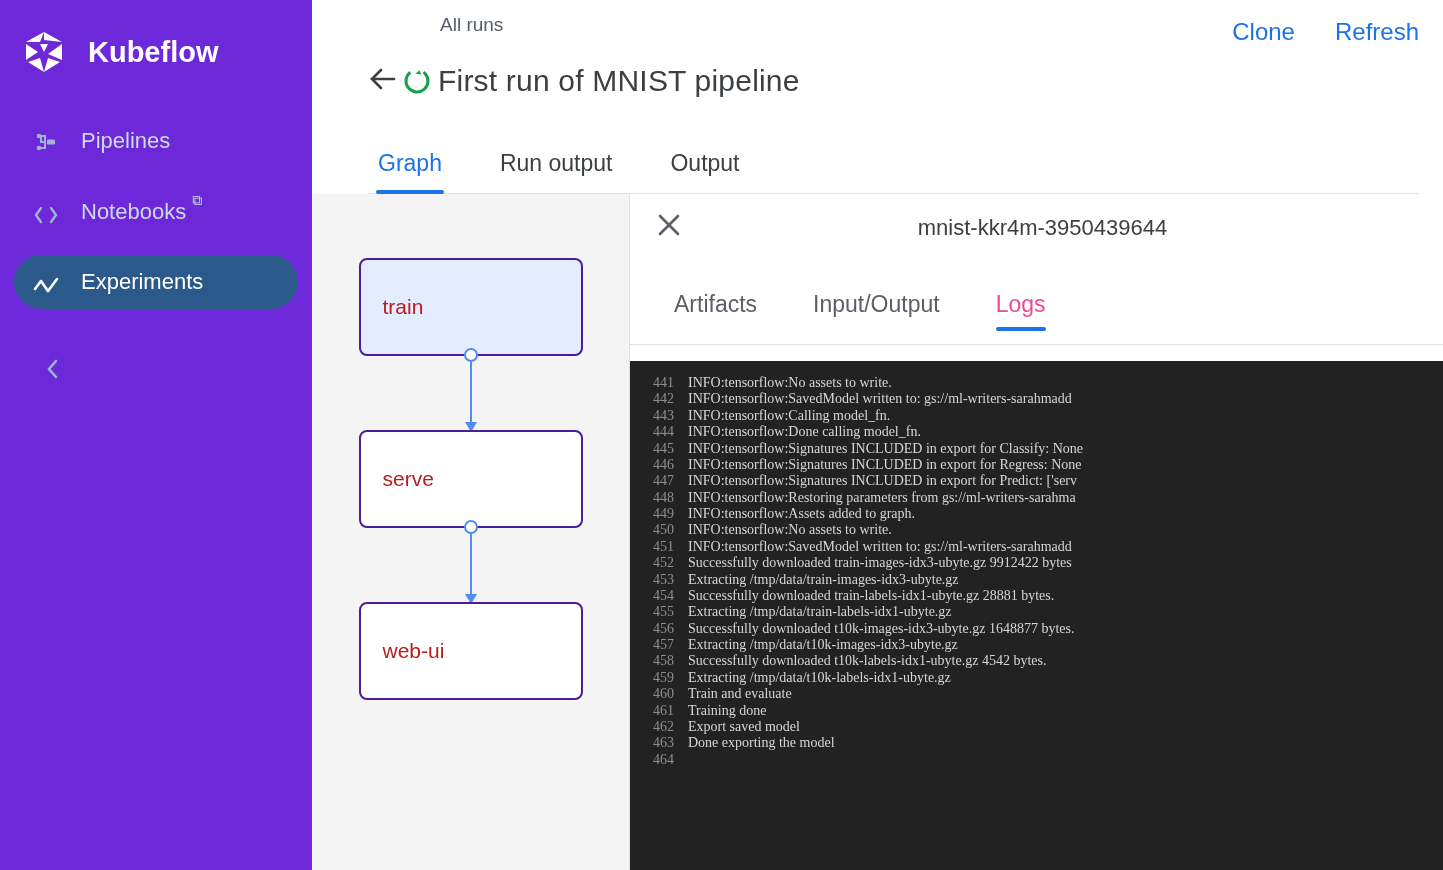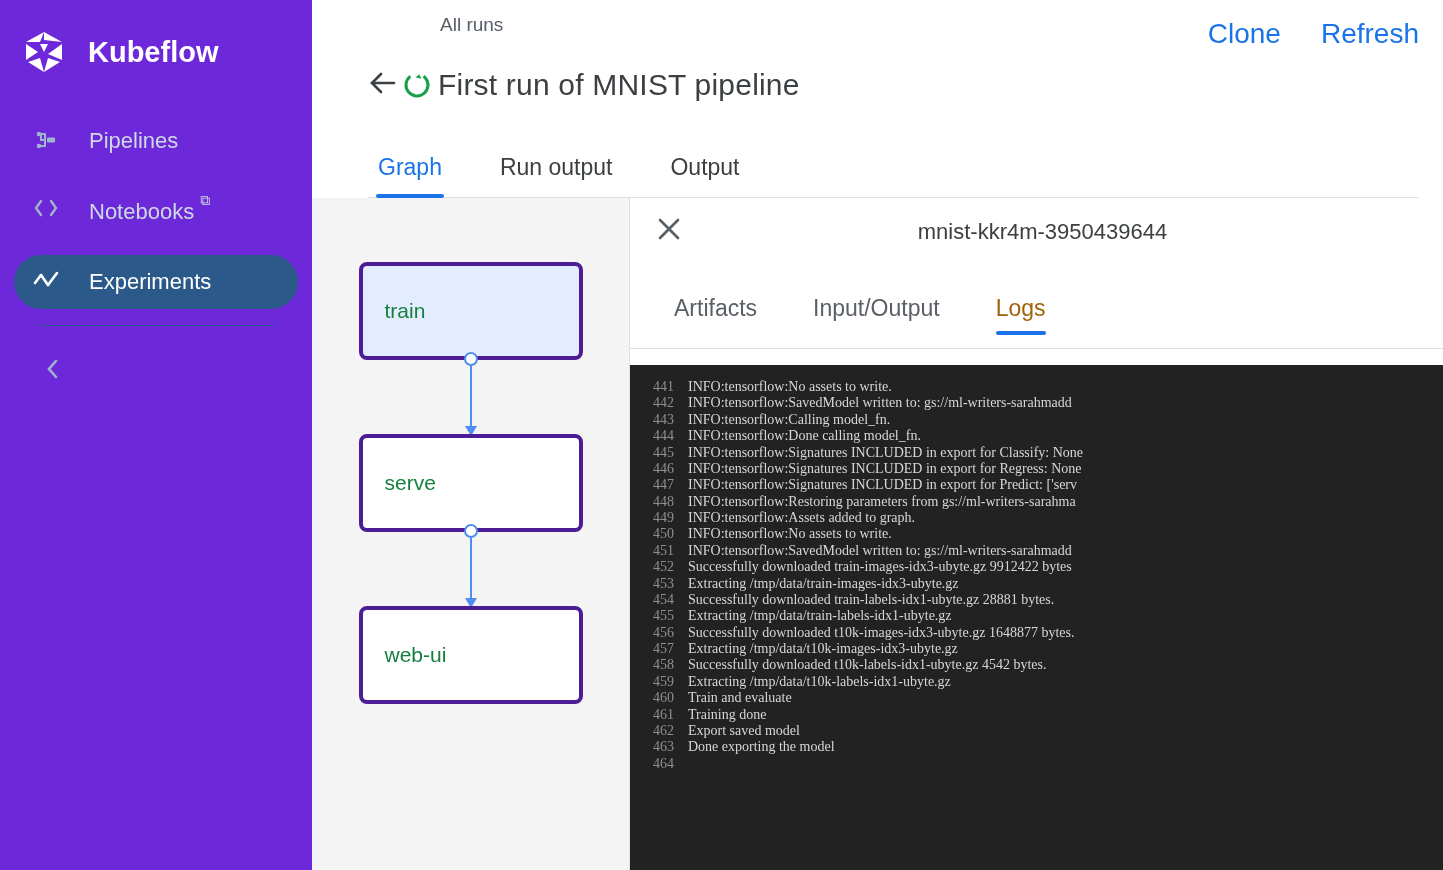--- a/index.html
+++ b/index.html
@@ -10,38 +10,38 @@
   
   .sidebar {
     width: 312px; height: 100%; flex: 0 0 312px;
     background: #6d28d9; color: #cdd9e6;
   }
   .brand { display: flex; align-items: center; gap: 22px; padding: 30px 12px 18px 22px; }
   .brand-name { color: #fff; font-weight: 700; font-size: 29px; }
   .brand-logo svg { display:block; }
   .nav { padding: 22px 14px 0 14px; }
   .nav-item {
-    display: flex; align-items: flex-start; gap: 29px;
+    display: flex; align-items: flex-end; gap: 21px;
     padding: 14px 18px; border-radius: 28px;
     font-size: 22px; font-weight: 500; cursor: pointer;
     margin-bottom: 16px;
   }
   .nav-item.active { background: #2b5a8a; color: #fff; }
   .nav-item .ext {
     font-size: 14px; vertical-align: super; margin-left: 6px;
     position: relative; top:-6px;
   }
   .nav-icon { width: 28px; display: inline-flex; justify-content: center; color:#9fb5ce;}
   .nav-item.active .nav-icon { color:#fff; }
   .divider { height:1px; background:#2b5a8a; margin: 4px 24px 26px 24px;}
   .collapse-btn { padding: 4px 32px; color:#9fb5ce; font-size:26px; cursor:pointer;}
 
   
   .main { flex:1 1 auto; display:flex; flex-direction:column; min-width:0;}
-  .top-actions { display:flex; justify-content:flex-end; gap:40px; padding: 14px 0 0 0; font-size:28px; font-weight:500; }
+  .top-actions { display:flex; justify-content:flex-end; gap:40px; padding: 14px 0 0 0; font-size:24px; font-weight:500; }
   .top-actions span { color:#1a73e8; cursor:pointer; }
   .header { padding: 0 24px 0 56px; } 
   
   .header-row { position:relative; }
   .title-row { display:flex; align-items:center; gap:8px; padding: 18px 0 22px 0;}
   .back-btn { font-size:30px; color:#3c4043; cursor:pointer; line-height:1;}
   .status-icon { width:26px; height:26px; position:relative;}
   .status-icon svg { display:block;}
   .page-title { font-size:30px; color:#3c4043; font-weight:400; letter-spacing:0.2px;}
   .tabs { display:flex; gap:54px; padding: 30px 0 0 8px; border-bottom:1px solid #e0e0e0; font-size:23px; color:#3c4043; font-weight:500;}
@@ -49,39 +49,39 @@
   .tab.active { color:#1a73e8; }
   .tab.active::after { content:""; position:absolute; left:0; right:0; bottom:-1px; height:4px; background:#1a73e8; border-radius:2px;}
 
   
   .workspace { flex:1 1 auto; display:flex; min-height:0; }
   .canvas {
     width: 318px; flex:0 0 318px; background:#f4f4f4; border-right:1px solid #e0e0e0;
     display:flex; flex-direction:column; align-items:center; padding-top:64px;
   }
   .node {
-    width:224px; height:98px; border:4px solid #4c1d95; border-radius:8px;
+    width:224px; height:98px; border:2px solid #4c1d95; border-radius:8px;
     background:#fff; display:flex; align-items:center; padding-left:22px;
-    font-size:21px; color:#15803d; cursor:pointer;text-align:center;
+    font-size:21px; color:#b91c1c; cursor:pointer;text-align:center;
   }
   .node.selected { background:#e3edff; }
   .connector { display:flex; flex-direction:column; align-items:center; }
   .port { width:14px; height:14px; border:2px solid #4f8ef0; background:#fff; border-radius:50%; margin-top:-8px;}
   .edge { width:2px; height:60px; background:#4f8ef0;}
   .arrow { width:0;height:0;border-left:6px solid transparent;border-right:6px solid transparent;border-top:10px solid #4f8ef0; margin-bottom:-2px;}
 
   
   .panel { flex:1 1 auto; display:flex; flex-direction:column; min-width:0;gap:16px;}
   .close-x { font-size:30px; color:#5a6066; cursor:pointer; line-height:1; font-weight:300;}
   .panel-title { font-size:22px; color:#3c4043; margin-left:220px;}
   .panel-head2 { display:flex; align-items:center; padding:18px 0 14px 26px;}
   .panel-head2 .panel-title { text-align:center; flex:1; margin:0 40px 0 0;}
   .panel-tabs { display:flex; gap:56px; padding: 18px 12px 14px 44px; font-size:23px; color:#5a6066; font-weight:500; border-bottom:1px solid #e0e0e0;}
   .panel-tab { cursor:pointer; padding-bottom:12px; position:relative;}
-  .panel-tab.active { color:#a16207;text-align:right;}
+  .panel-tab.active { color:#ec4899;text-align:right;}
   .panel-tab.active::after { content:""; position:absolute; left:0; right:0; bottom:-1px; height:4px; background:#1a73e8; border-radius:2px;}
 
   
   .logs {
     flex:1 1 auto; overflow:hidden; background:#222; color:#d7d7d7;
     font-family: Liberation Serif, serif;
     font-size:14px; line-height:1.17; white-space:pre; padding-top:14px;
   }
   .log-line { display:flex; }
   .ln { color:#8f8f8f; width:58px; text-align:right; padding-right:14px; flex:0 0 58px; user-select:none;}

